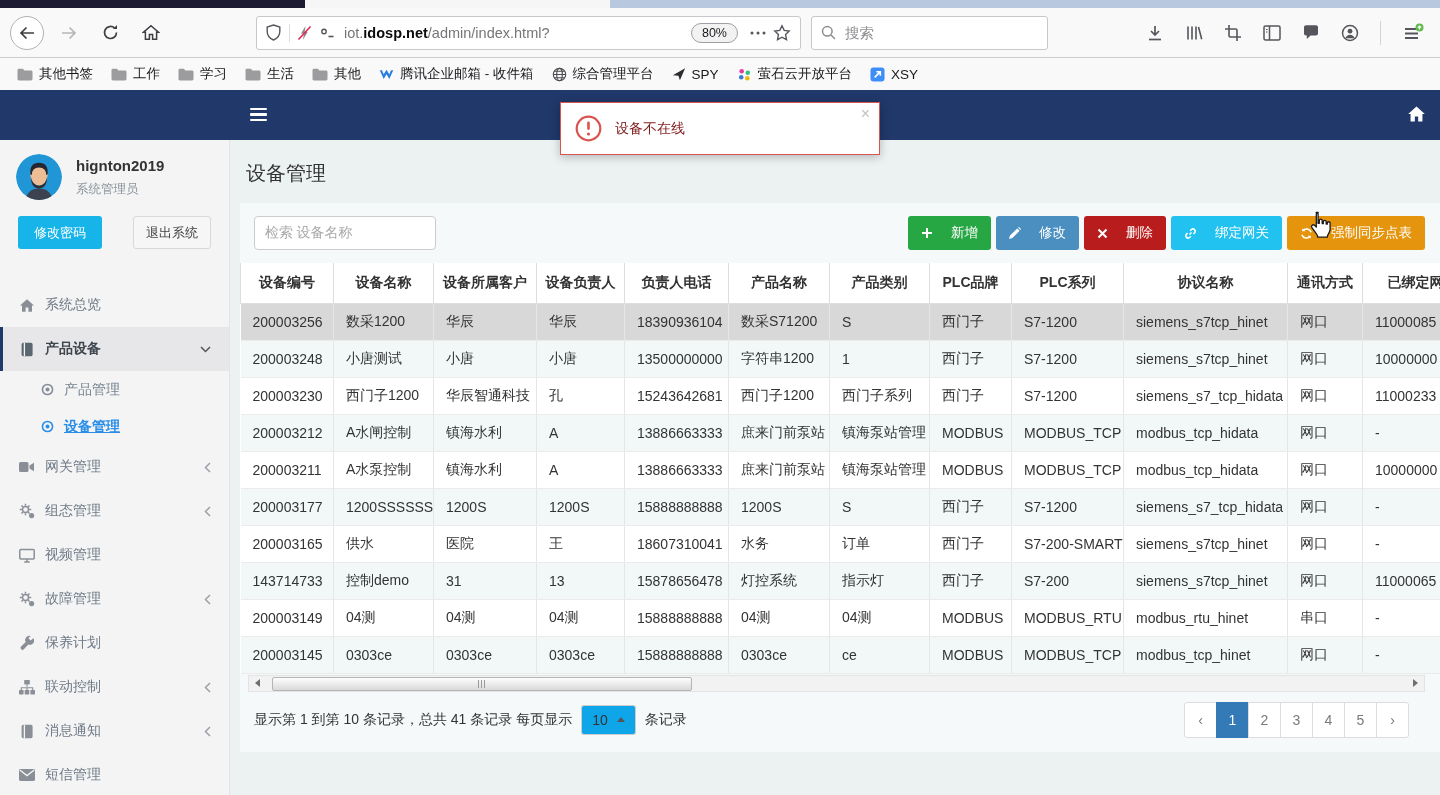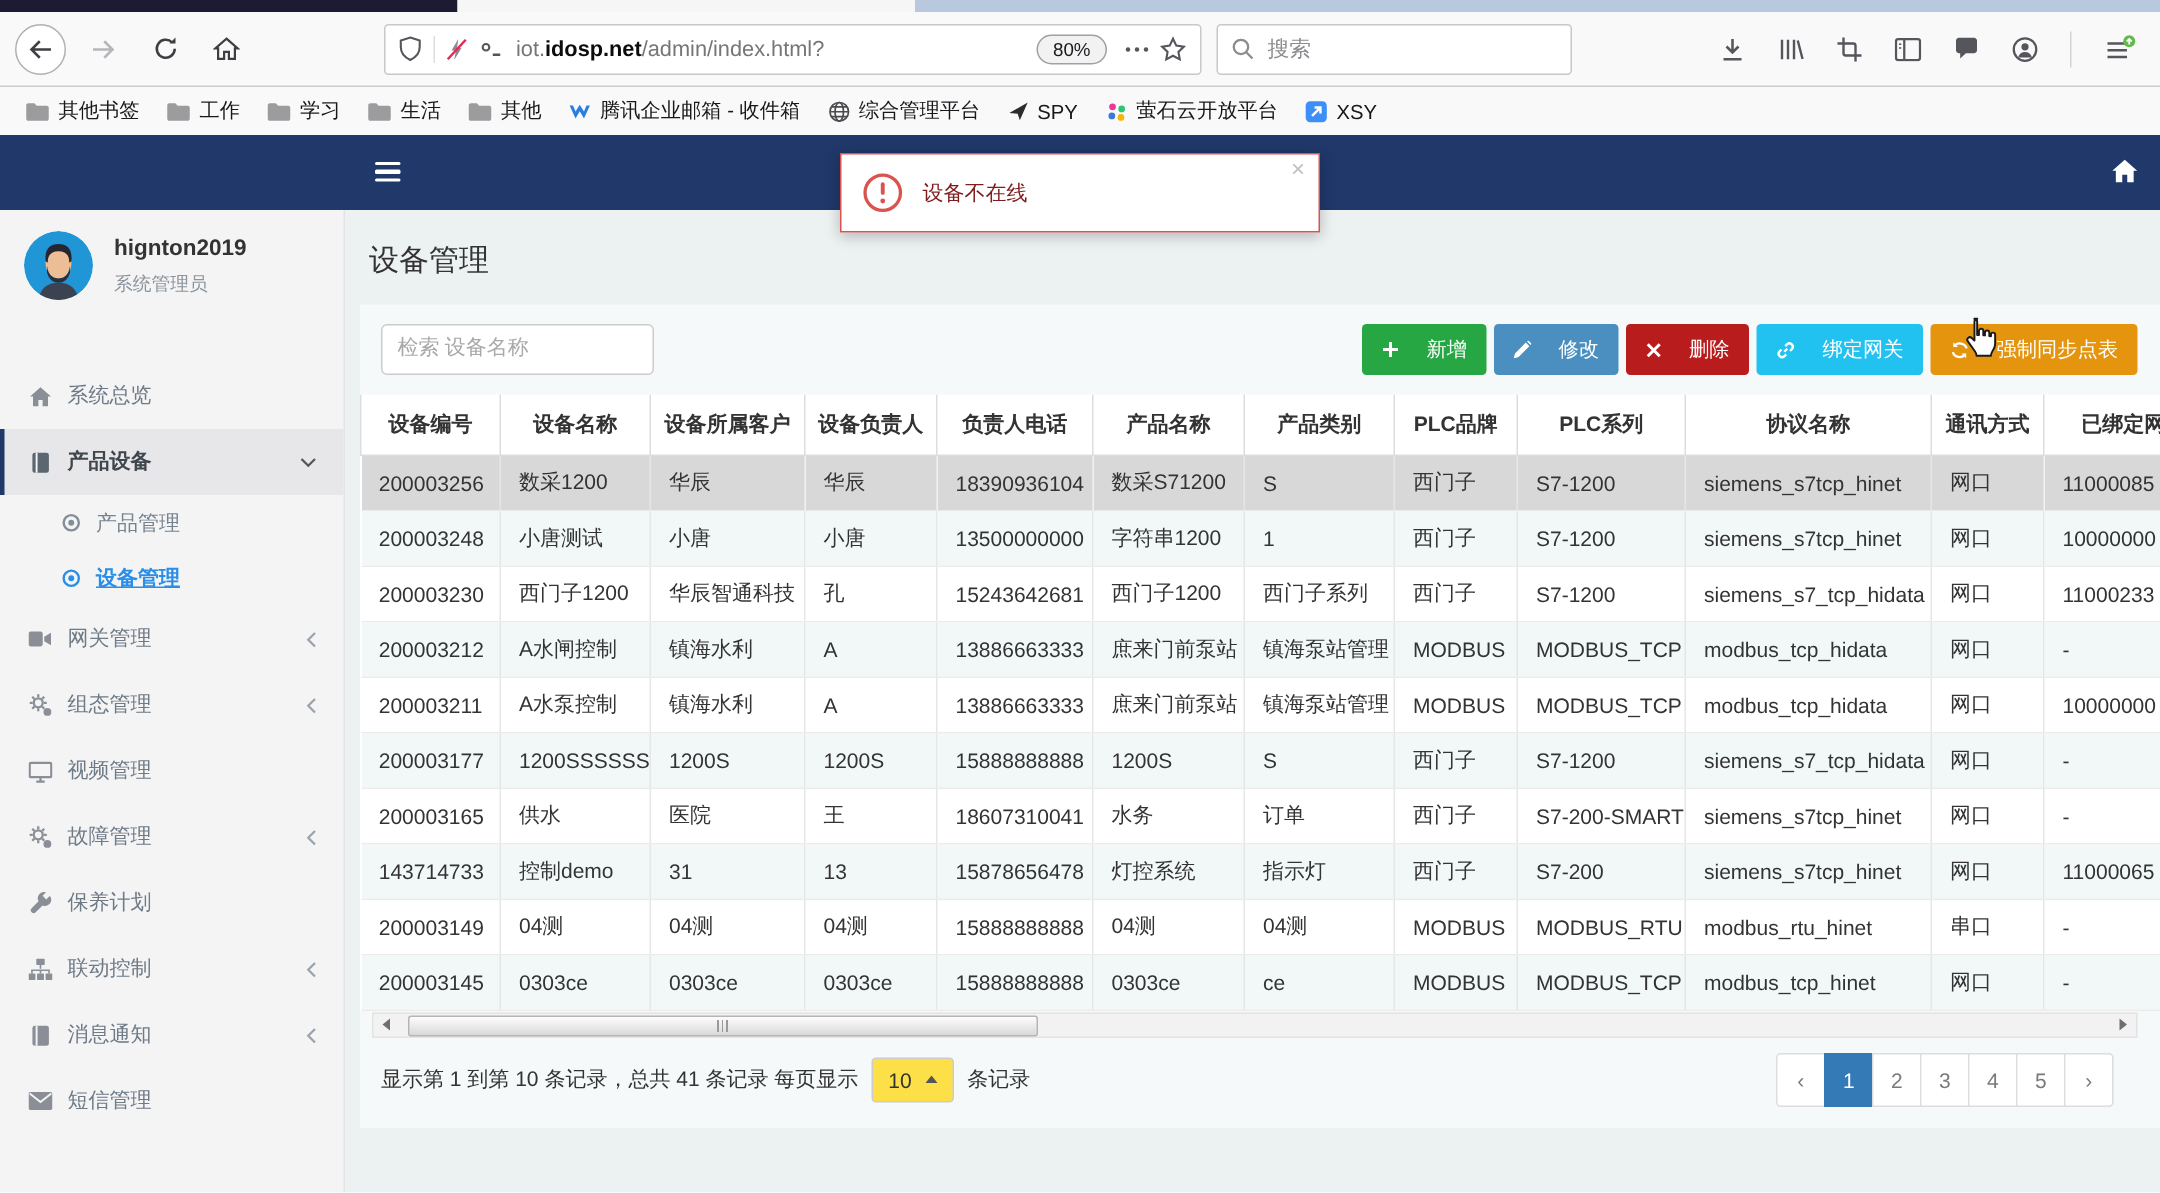--- a/index.html
+++ b/index.html
@@ -97,21 +97,21 @@
   .hscroll{height:17px;margin:1px 15px 0 8px;position:relative;background:#f2f2f2;border:1px solid #e3e3e3;display:flex;align-items:center;box-sizing:border-box}
   .hs-btn{width:17px;height:100%;display:flex;align-items:center;justify-content:center;cursor:pointer;flex:none}
   .tri-l{width:0;height:0;border-top:4px solid transparent;border-bottom:4px solid transparent;border-right:5px solid #6f6f6f}
   .tri-r{width:0;height:0;border-top:4px solid transparent;border-bottom:4px solid transparent;border-left:5px solid #6f6f6f}
   .hs-track{position:relative;flex:1;height:100%}
   .hs-thumb{position:absolute;left:6px;top:1px;width:418px;height:12px;background:linear-gradient(#fdfdfd,#d9d9d9);
             border:1px solid #b5b5b5;border-radius:2px;display:flex;align-items:center;justify-content:center;cursor:grab}
   .hs-grip{width:9px;height:8px;background:repeating-linear-gradient(90deg,#9a9a9a 0 1px,transparent 1px 3px)}
 
   .pager-row{display:flex;align-items:center;padding:10px 15px 14px 14px;font-size:14px;color:#333}
-  .size-dd{display:inline-flex;align-items:center;gap:9px;border:1px solid #ccc;border-radius:3px;background:#fde047;
+  .size-dd{display:inline-flex;align-items:center;gap:9px;border:1px solid #ccc;border-radius:3px;background:#0ea5e9;
            padding:6px 10px;margin:0 9px;cursor:pointer}
   .caret-up{width:0;height:0;border-left:4px solid transparent;border-right:4px solid transparent;border-bottom:5px solid #555}
   .pager{margin-left:auto;display:flex;margin-right:16px}
   .pg{min-width:33px;height:36px;display:flex;align-items:center;justify-content:center;border:1px solid #ddd;background:#fff;
       color:#7a7a7a;font-size:14px;margin-left:-1px;cursor:pointer;box-sizing:border-box;padding:0 4px}
   .pg:first-child{border-radius:3px 0 0 3px;margin-left:0}
   .pg:last-child{border-radius:0 3px 3px 0}
   .pg.active{background:#337ab7;border-color:#337ab7;color:#fff}
 
   
@@ -364,20 +364,24 @@
               <path d="M10 48q2-12 14-12t14 12z" fill="#3c4250"></path>
               <ellipse cx="24" cy="22" rx="9" ry="11" fill="#edbe96"></ellipse>
               <path d="M15 21q-1-12 9-12t9 12l-1.5 1q0-8-7.5-8t-7.5 8z" fill="#262630"></path>
               <path d="M16 24q1 9 8 9t8-9v5q-2 7-8 7t-8-7z" fill="#2e2e38"></path>
             </svg>
           </span>
           <div class="user-meta">
             <div class="user-name">hignton2019</div>
             <div class="user-role">系统管理员</div>
           </div>
+        </div>
+        <div class="user-btns">
+          <button class="btn-pass">修改密码</button>
+          <button class="btn-logout">退出系统</button>
         </div>
         <nav class="menu">
             <div class="mi">
               <span class="ic">
                 <svg width="16" height="15" viewBox="0 0 16 15">
                   <path d="M8 1.2 15 7.4h-2v6.4h-3.6V9.6H6.6v4.2H3V7.4H1z" fill="currentColor"></path>
                 </svg>
               </span>
               <span class="lbl">系统总览</span>
             </div>

